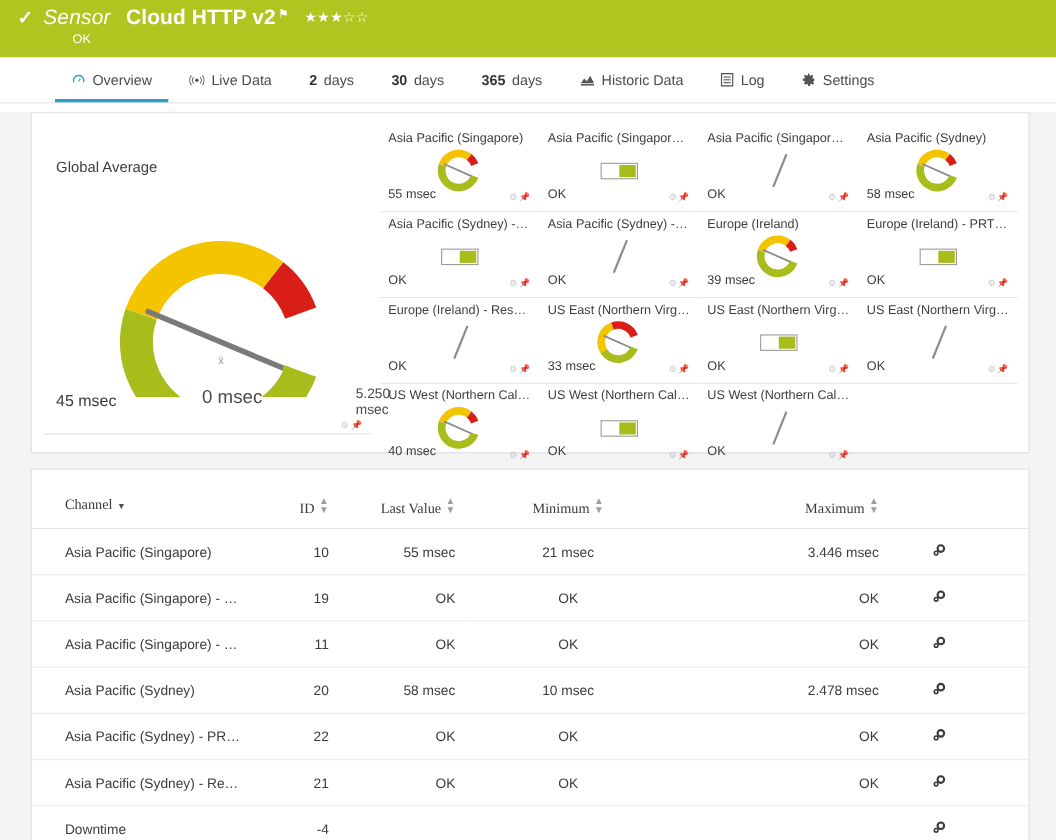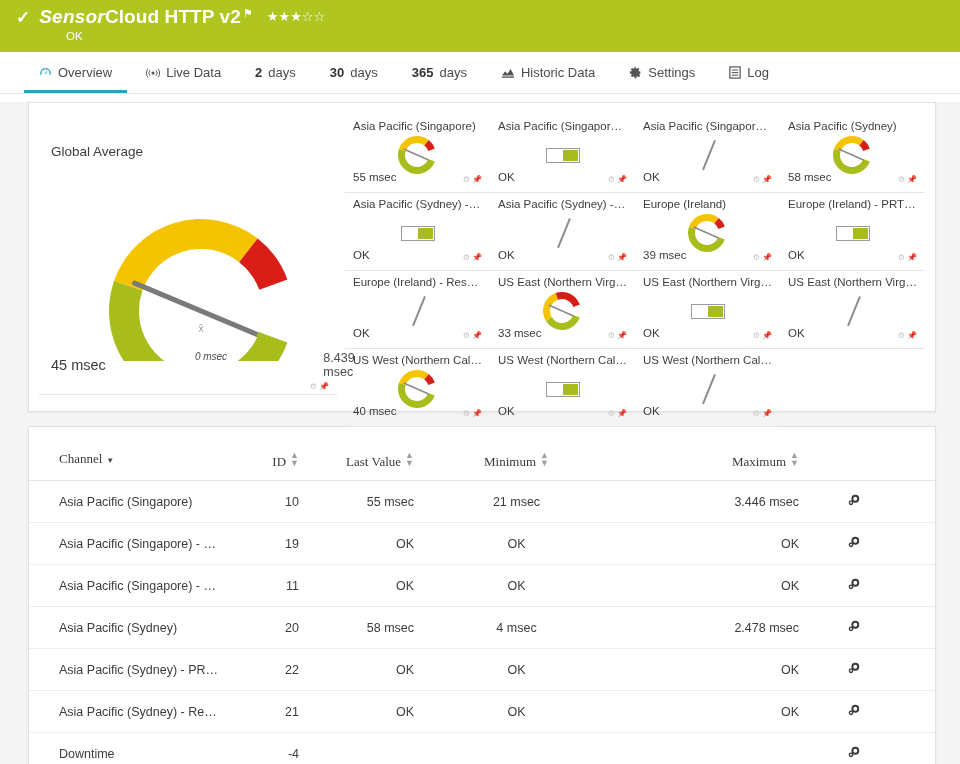--- a/index.html
+++ b/index.html
@@ -13,33 +13,33 @@
 
   
   .header {
     height: 52px;
     background: #b0c51f;
     position: relative;
     padding: 6px 0 0 16px;
   }
   .header-line1 { display: flex; align-items: baseline; color: #ffffff; }
   .check-icon { font-size: 17px; color: #fff; margin-right: 9px; font-weight: bold; line-height: 1; }
-  .sensor-word { font-style: italic; font-weight: bold; font-size: 19px; color: #ffffff; margin-right: 0; letter-spacing: 0.2px; }
+  .sensor-word { font-style: italic; font-weight: normal; font-size: 19px; color: #ffffff; margin-right: 14px; letter-spacing: 0.2px; }
   .sensor-name { font-weight: bold; font-size: 19px; color: #ffffff; letter-spacing: 0.1px; }
   .flag-icon { font-size: 11px; color: #ffffff; margin-left: 2px; position: relative; top: -6px; }
   .stars { margin-left: 14px; font-size: 13px; color: #ffffff; letter-spacing: 0px; position: relative; top: -2px; }
   .header-status { color: #ffffff; font-size: 11.5px; margin-left: 50px; margin-top: 2px; }
 
   
   .tabbar {
     height: 42px;
     background: #ffffff;
     display: flex;
     align-items: stretch;
-    padding-left: 22px;
+    padding-left: 48px;
     border-bottom: 1px solid #e3e3e3;
   }
   .tab {
     display: flex; align-items: center; gap: 6px;
     padding: 0 17px;
     font-size: 13px;
     color: #4b4b4b;
     cursor: pointer;
     position: relative;
     white-space: nowrap;
@@ -63,21 +63,21 @@
     box-shadow: 0 1px 2px rgba(0,0,0,0.06);
   }
   .panel-gauges { padding: 10px 10px 6px 10px; height: 310px; }
   .gauge-layout { display: flex; height: 100%; }
 
   
   .global-block { width: 306px; flex: none; position: relative; padding: 6px 0 0 12px; margin-top: 25px; }
   .global-title { font-size: 13.5px; color: #3e3e3e; margin-bottom: 2px; }
   .big-gauge-wrap { position: relative; width: 300px; height: 230px; }
   .mean-mark { position:absolute; left: 150px; top: 162px; font-size: 10px; color:#9a9a9a; transform: translateX(-50%);}
-  .scale-min { position: absolute; left: 160px; top: 190px; font-size: 10px; color: #4a4a4a; transform: translateX(-50%); font-style: italic; }
+  .scale-min { position: absolute; left: 160px; top: 190px; font-size: 17px; color: #4a4a4a; transform: translateX(-50%); }
   .scale-max { position: absolute; left: 288px; top: 190px; font-size: 12.5px; color: #4a4a4a; transform: translateX(-50%); }
   .global-value { position: absolute; left: 12px; bottom: 32px; font-size: 14.5px; color: #3a3a3a; }
   .global-sep { position: absolute; left: 0px; right: 8px; bottom: 10px; height: 1px; background: #e2e2e2; }
   .global-icons { position:absolute; right: 14px; bottom: 14px; }
 
   
   .mini-grid { flex: 1; display: flex; flex-wrap: wrap; align-content: flex-start; padding-top: 2px; }
   .mini-cell {
     width: 25%;
     height: 78px;
@@ -184,58 +184,58 @@
       <span class="t-ico">
         <svg width="14" height="12" viewBox="0 0 16 14">
           <rect x="1" y="11" width="14" height="1.6" fill="currentColor"></rect>
           <path d="M1 10 L4.6 5 L7.4 8 L11 2.2 L15 10 Z" fill="currentColor"></path>
         </svg>
       </span>
       <span class="unit">Historic Data</span>
     </div>
     <div class="tab">
       <span class="t-ico">
-        <svg width="13" height="13" viewBox="0 0 16 16">
-          <path d="M8 5.1A2.9 2.9 0 1 0 8 10.9 2.9 2.9 0 0 0 8 5.1zm0 4.3A1.4 1.4 0 1 1 8 6.6a1.4 1.4 0 0 1 0 2.8z" fill="currentColor"></path>
-          <path d="M14 9.1V6.9l-1.8-.3a4.5 4.5 0 0 0-.5-1.2l1.1-1.5-1.6-1.6-1.5 1.1a4.5 4.5 0 0 0-1.2-.5L8.2 1H6.9l-.3 1.9a4.5 4.5 0 0 0-1.2.5L3.9 2.3 2.3 3.9l1.1 1.5a4.5 4.5 0 0 0-.5 1.2L1 6.9v2.2l1.9.3c.1.4.3.8.5 1.2l-1.1 1.5 1.6 1.6 1.5-1.1c.4.2.8.4 1.2.5l.3 1.9h2.2l.3-1.9c.4-.1.8-.3 1.2-.5l1.5 1.1 1.6-1.6-1.1-1.5c.2-.4.4-.8.5-1.2L14 9.1z" fill="currentColor"></path>
-        </svg>
-      </span>
-      <span class="unit">Settings</span>
-    </div>
-    <div class="tab">
-      <span class="t-ico">
         <svg width="12" height="13" viewBox="0 0 14 15">
           <rect x="1" y="1" width="12" height="13" fill="none" stroke="currentColor" stroke-width="1.4"></rect>
           <rect x="3.2" y="4" width="7.6" height="1.2" fill="currentColor"></rect>
           <rect x="3.2" y="7" width="7.6" height="1.2" fill="currentColor"></rect>
           <rect x="3.2" y="10" width="7.6" height="1.2" fill="currentColor"></rect>
         </svg>
       </span>
       <span class="unit">Log</span>
+    </div>
+    <div class="tab">
+      <span class="t-ico">
+        <svg width="13" height="13" viewBox="0 0 16 16">
+          <path d="M8 5.1A2.9 2.9 0 1 0 8 10.9 2.9 2.9 0 0 0 8 5.1zm0 4.3A1.4 1.4 0 1 1 8 6.6a1.4 1.4 0 0 1 0 2.8z" fill="currentColor"></path>
+          <path d="M14 9.1V6.9l-1.8-.3a4.5 4.5 0 0 0-.5-1.2l1.1-1.5-1.6-1.6-1.5 1.1a4.5 4.5 0 0 0-1.2-.5L8.2 1H6.9l-.3 1.9a4.5 4.5 0 0 0-1.2.5L3.9 2.3 2.3 3.9l1.1 1.5a4.5 4.5 0 0 0-.5 1.2L1 6.9v2.2l1.9.3c.1.4.3.8.5 1.2l-1.1 1.5 1.6 1.6 1.5-1.1c.4.2.8.4 1.2.5l.3 1.9h2.2l.3-1.9c.4-.1.8-.3 1.2-.5l1.5 1.1 1.6-1.6-1.1-1.5c.2-.4.4-.8.5-1.2L14 9.1z" fill="currentColor"></path>
+        </svg>
+      </span>
+      <span class="unit">Settings</span>
     </div>
   </div>
 
 <div class="page">
 
   <div class="panel panel-gauges">
     <div class="gauge-layout">
 
       <div class="global-block">
         <div class="global-title">Global Average</div>
         <div class="big-gauge-wrap">
           <svg width="300" height="200" viewBox="0 0 300 200" id="biggauge">
               <path d="M 236.45172111230357 181.46585318596152 A 92 92 0 0 1 63.11737393815177 119.74426850005028 L 91.44866504527619 129.6102679022078 A 62 62 0 0 0 208.26094248872633 171.20524888619147 Z" fill="#a8bd1b"></path>
               <path d="M 63.11737393815177 119.74426850005028 A 92 92 0 0 1 206.64085572996058 77.50301066818159 L 188.17101147019082 101.14333327638325 A 62 62 0 0 0 91.44866504527619 129.6102679022078 Z" fill="#f5c400"></path>
               <path d="M 206.64085572996058 77.50301066818159 A 92 92 0 0 1 236.45172111230357 118.5341468140385 L 208.26094248872633 128.79475111380856 A 62 62 0 0 0 188.17101147019082 101.14333327638325 Z" fill="#d91e18"></path>
               <path d="M 209.01999823037116 174.7515617464229 L 83.60250199083245 122.15449303527421" stroke="#7a7a7a" stroke-width="5" stroke-linecap="round"></path>
               <circle cx="209.01999823037116" cy="174.7515617464229" r="3.2" fill="#a8bd1b"></circle>
             </svg>
           <div class="mean-mark">x̄</div>
           <div class="scale-min">0 msec</div>
-          <div class="scale-max">8.439 msec</div>
+          <div class="scale-max">5.250 msec</div>
         </div>
         <div class="global-value">45 msec</div>
         <div class="global-icons tiny-icons">⚙📌</div>
         <div class="global-sep"></div>
       </div>
 
       <div class="mini-grid" id="minigrid">
           <div class="mini-cell">
             <div class="mini-title">Asia Pacific (Singapore)</div>
             <div class="mini-visual">
@@ -457,21 +457,21 @@
                   <circle cx="9.5" cy="6.5" r="3.4" fill="none" stroke="#3a3a3a" stroke-width="2.2"></circle>
                   <circle cx="4.6" cy="11.2" r="1.9" fill="none" stroke="#3a3a3a" stroke-width="1.6"></circle>
                 </svg></span></td>
           </tr>
           <tr>
             <td class="col-channel">
               <span class="cell-trunc">Asia Pacific (Sydney)</span>
             </td>
             <td class="col-id">20</td>
             <td class="col-last">58 msec</td>
-            <td class="col-min">4 msec</td>
+            <td class="col-min">10 msec</td>
             <td class="col-max">2.478 msec</td>
             <td class="col-act"><span class="gear-sm"><svg width="14" height="14" viewBox="0 0 16 16">
                   <circle cx="9.5" cy="6.5" r="3.4" fill="none" stroke="#3a3a3a" stroke-width="2.2"></circle>
                   <circle cx="4.6" cy="11.2" r="1.9" fill="none" stroke="#3a3a3a" stroke-width="1.6"></circle>
                 </svg></span></td>
           </tr>
           <tr>
             <td class="col-channel">
               <span class="cell-trunc">Asia Pacific (Sydney) - PR…</span>
             </td>

